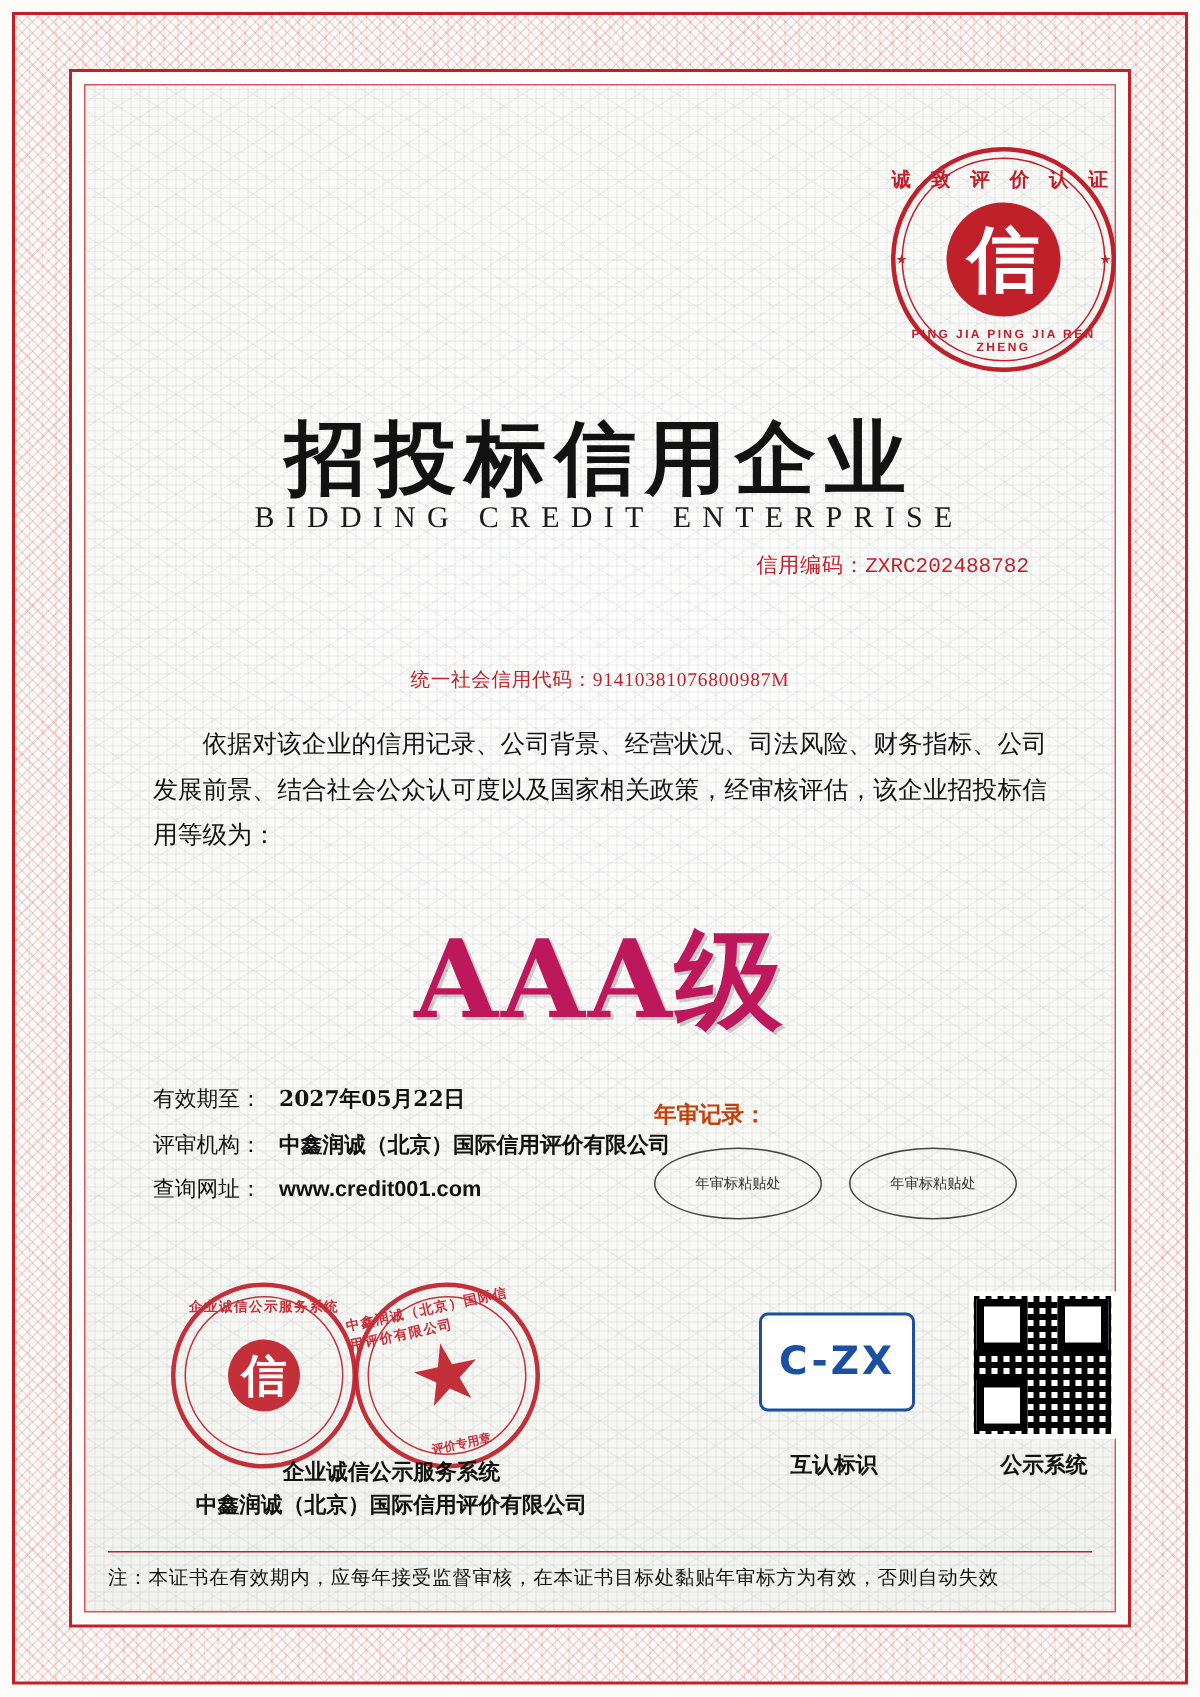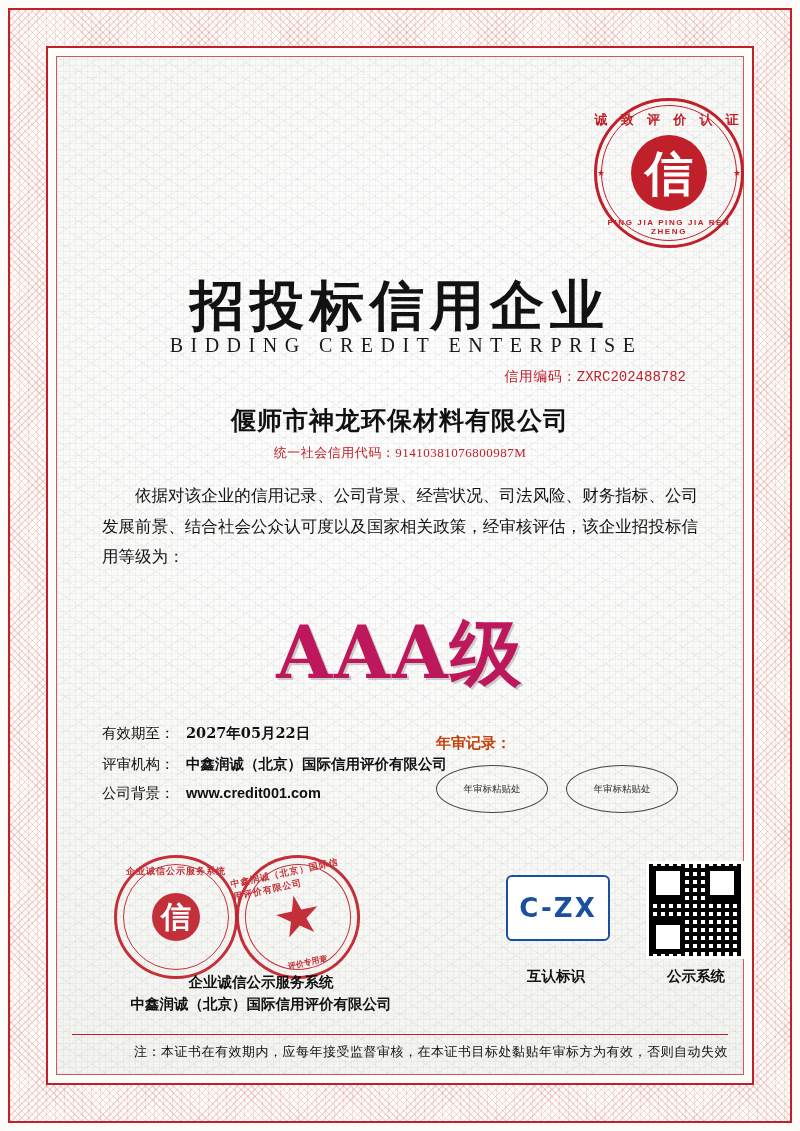--- a/index.html
+++ b/index.html
@@ -201,21 +201,21 @@
     position:absolute;left:400px;top:112px;width:140px;text-align:center;
     font-size:14.5px;font-weight:bold;color:#111;font-family:"DejaVu Serif",serif;
   }
   .cap-pub{
     position:absolute;left:540px;top:112px;width:140px;text-align:center;
     font-size:14.5px;font-weight:bold;color:#111;font-family:"DejaVu Serif",serif;
   }
 
   .footnote{
     position:absolute;left:16px;right:16px;bottom:14px;
-    border-top:1px solid #c0202a;padding-top:8px;text-align:right;
+    border-top:1px solid #c0202a;padding-top:8px;text-align:left;
     font-size:13px;color:#111;font-family:"DejaVu Serif",serif;letter-spacing:.5px;
   }
 </style>
 </head>
 <body>
 
 <div class="cert">
   <div class="border-outer"></div>
   <div class="border-mid"></div>
   <div class="border-inner"></div>
@@ -235,38 +235,37 @@
       </div>
     </div>
 
     <div class="title-cn">招投标信用企业</div>
     <div class="title-en">BIDDING CREDIT ENTERPRISE</div>
 
     <div class="code-line">
       <span>信用编码：</span><span class="code-val">ZXRC202488782</span>
     </div>
 
-    <div class="company">偃师市神龙环保材料有限公司</div>
     <div class="usci">
       <span>统一社会信用代码：</span><span>91410381076800987M</span>
     </div>
 
     <div class="para">依据对该企业的信用记录、公司背景、经营状况、司法风险、财务指标、公司发展前景、结合社会公众认可度以及国家相关政策，经审核评估，该企业招投标信用等级为：</div>
 
     <div class="grade">AAA级</div>
 
     <div class="details">
       <div class="row">
         <span class="k">有效期至：</span><span class="v">2027年05月22日</span>
       </div>
       <div class="row">
         <span class="k">评审机构：</span><span class="v">中鑫润诚（北京）国际信用评价有限公司</span>
       </div>
       <div class="row">
-        <span class="k">公司背景：</span><span class="url">www.credit001.com</span>
+        <span class="k">查询网址：</span><span class="url">www.credit001.com</span>
       </div>
     </div>
 
     <div class="annual">
       <div class="lbl">年审记录：</div>
       <div class="slots">
         <div class="slot">年审标粘贴处</div>
         <div class="slot">年审标粘贴处</div>
       </div>
     </div>

